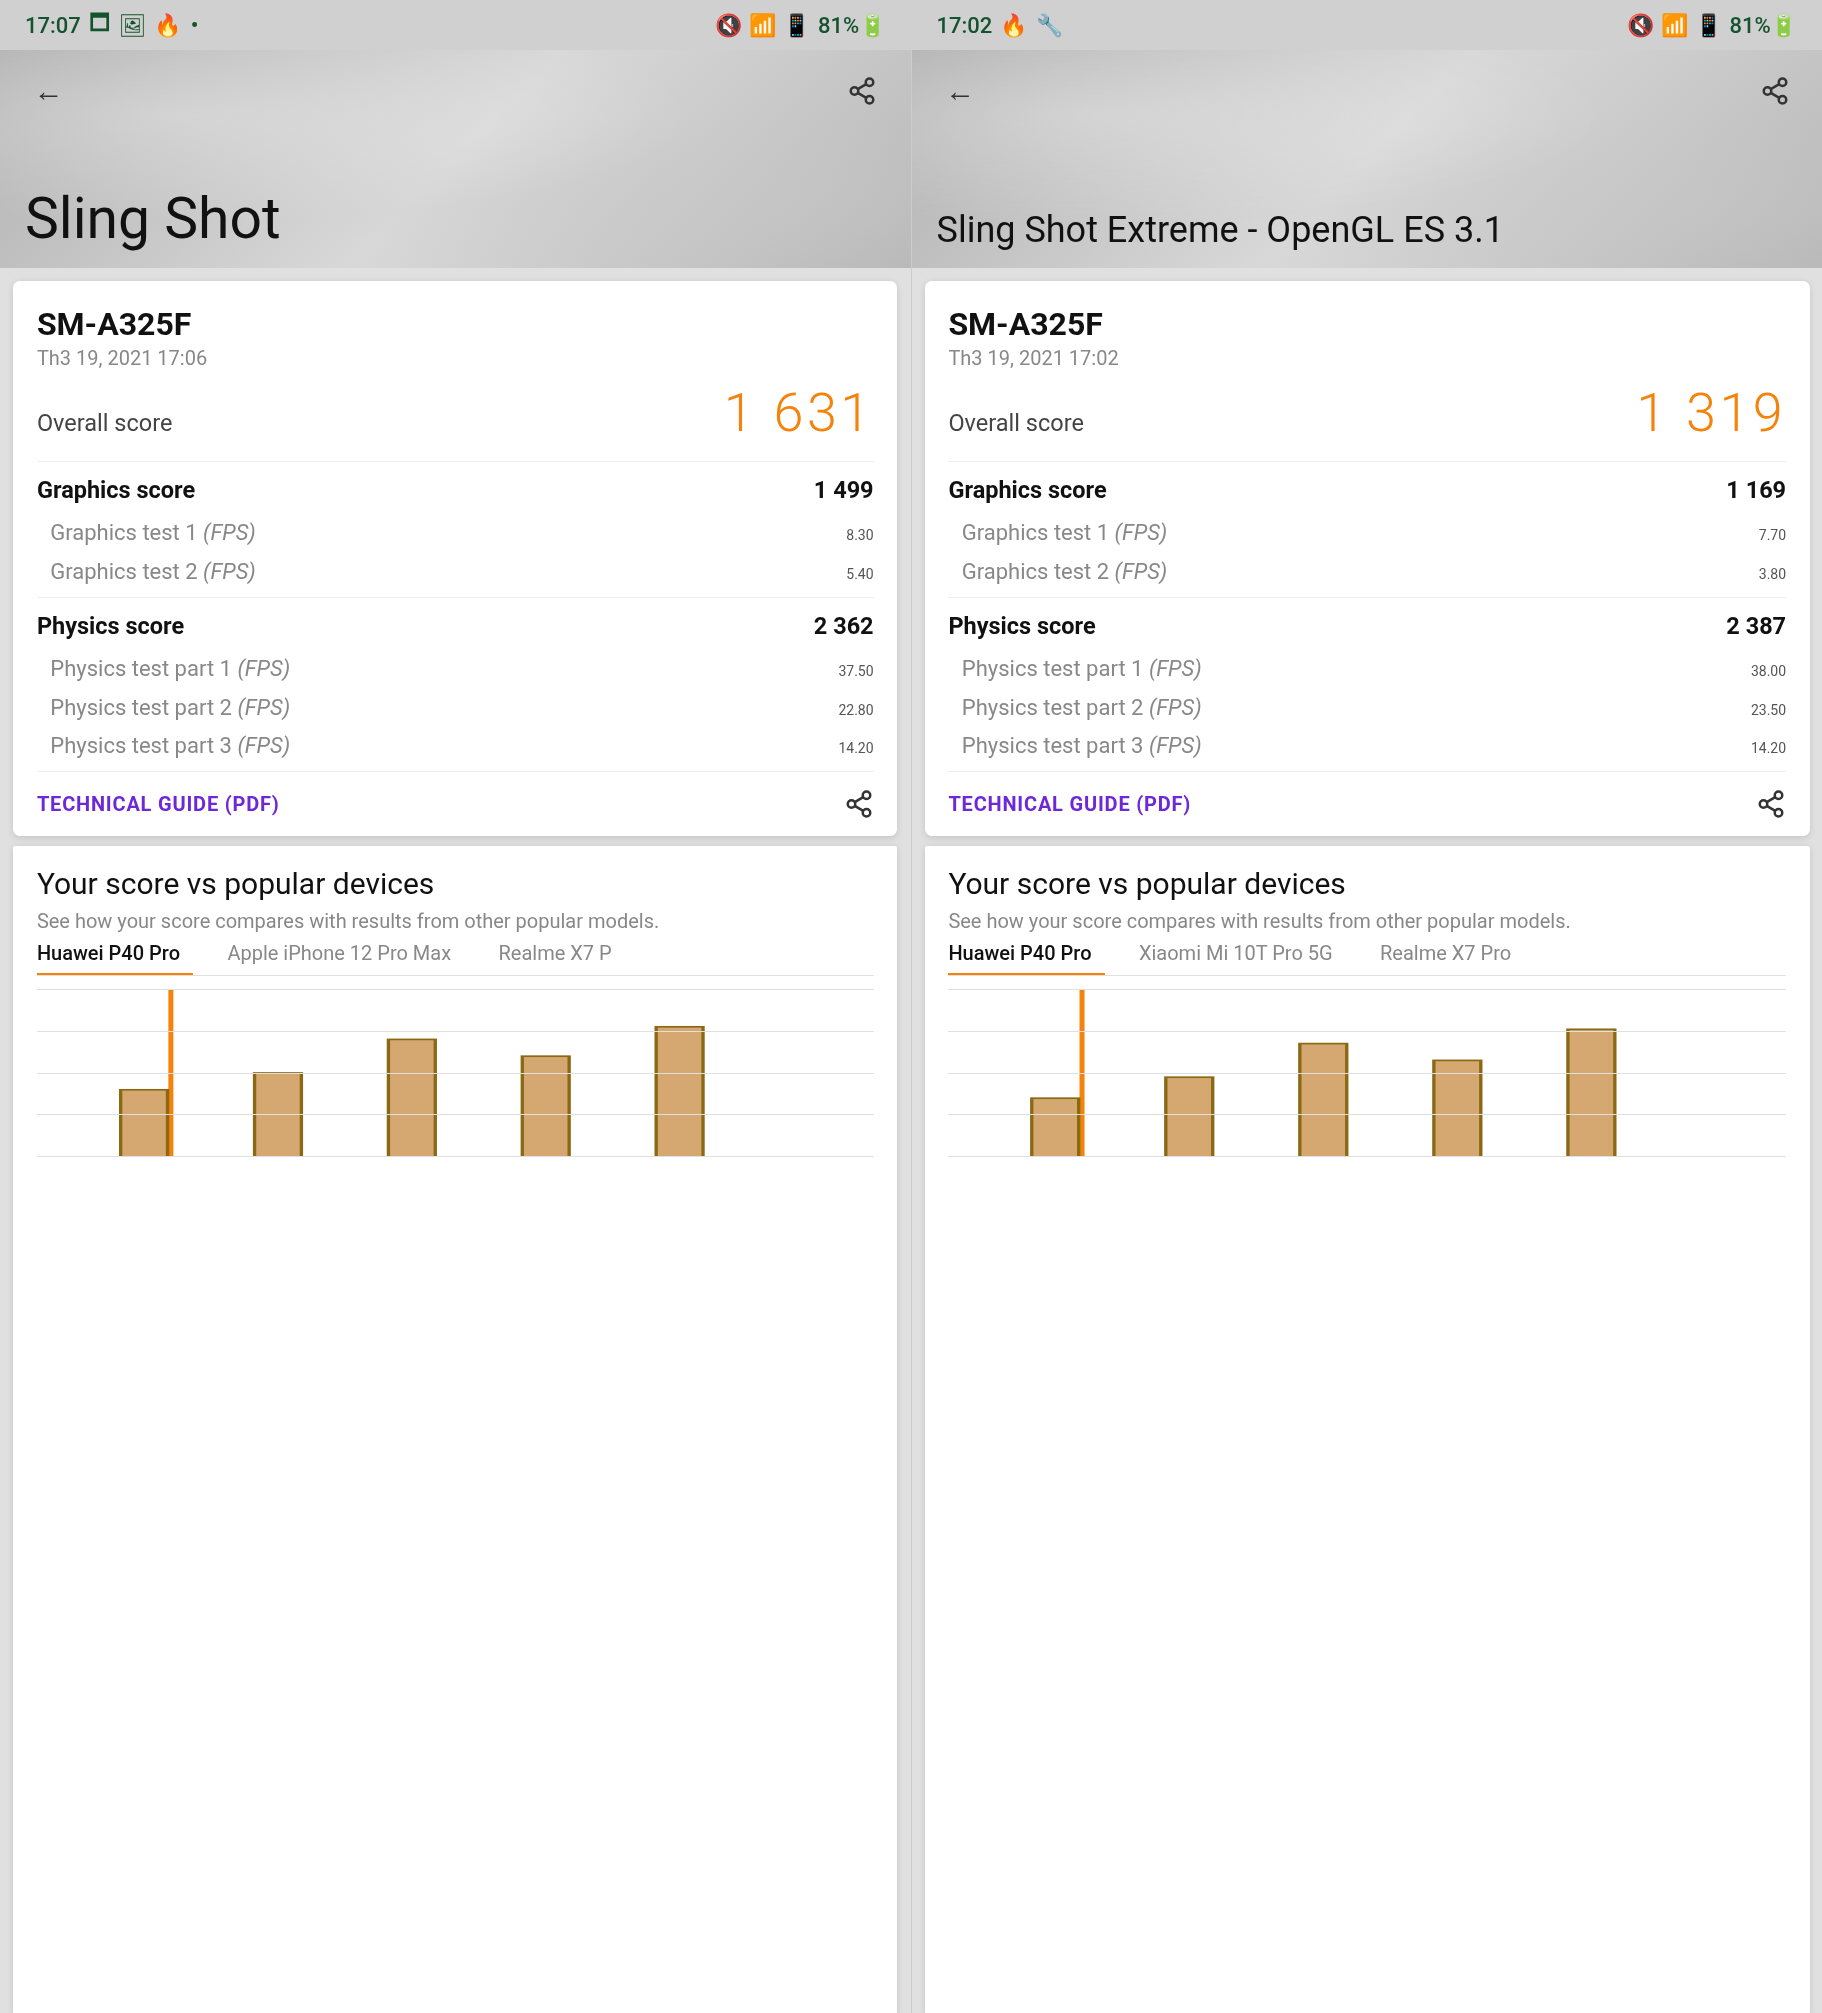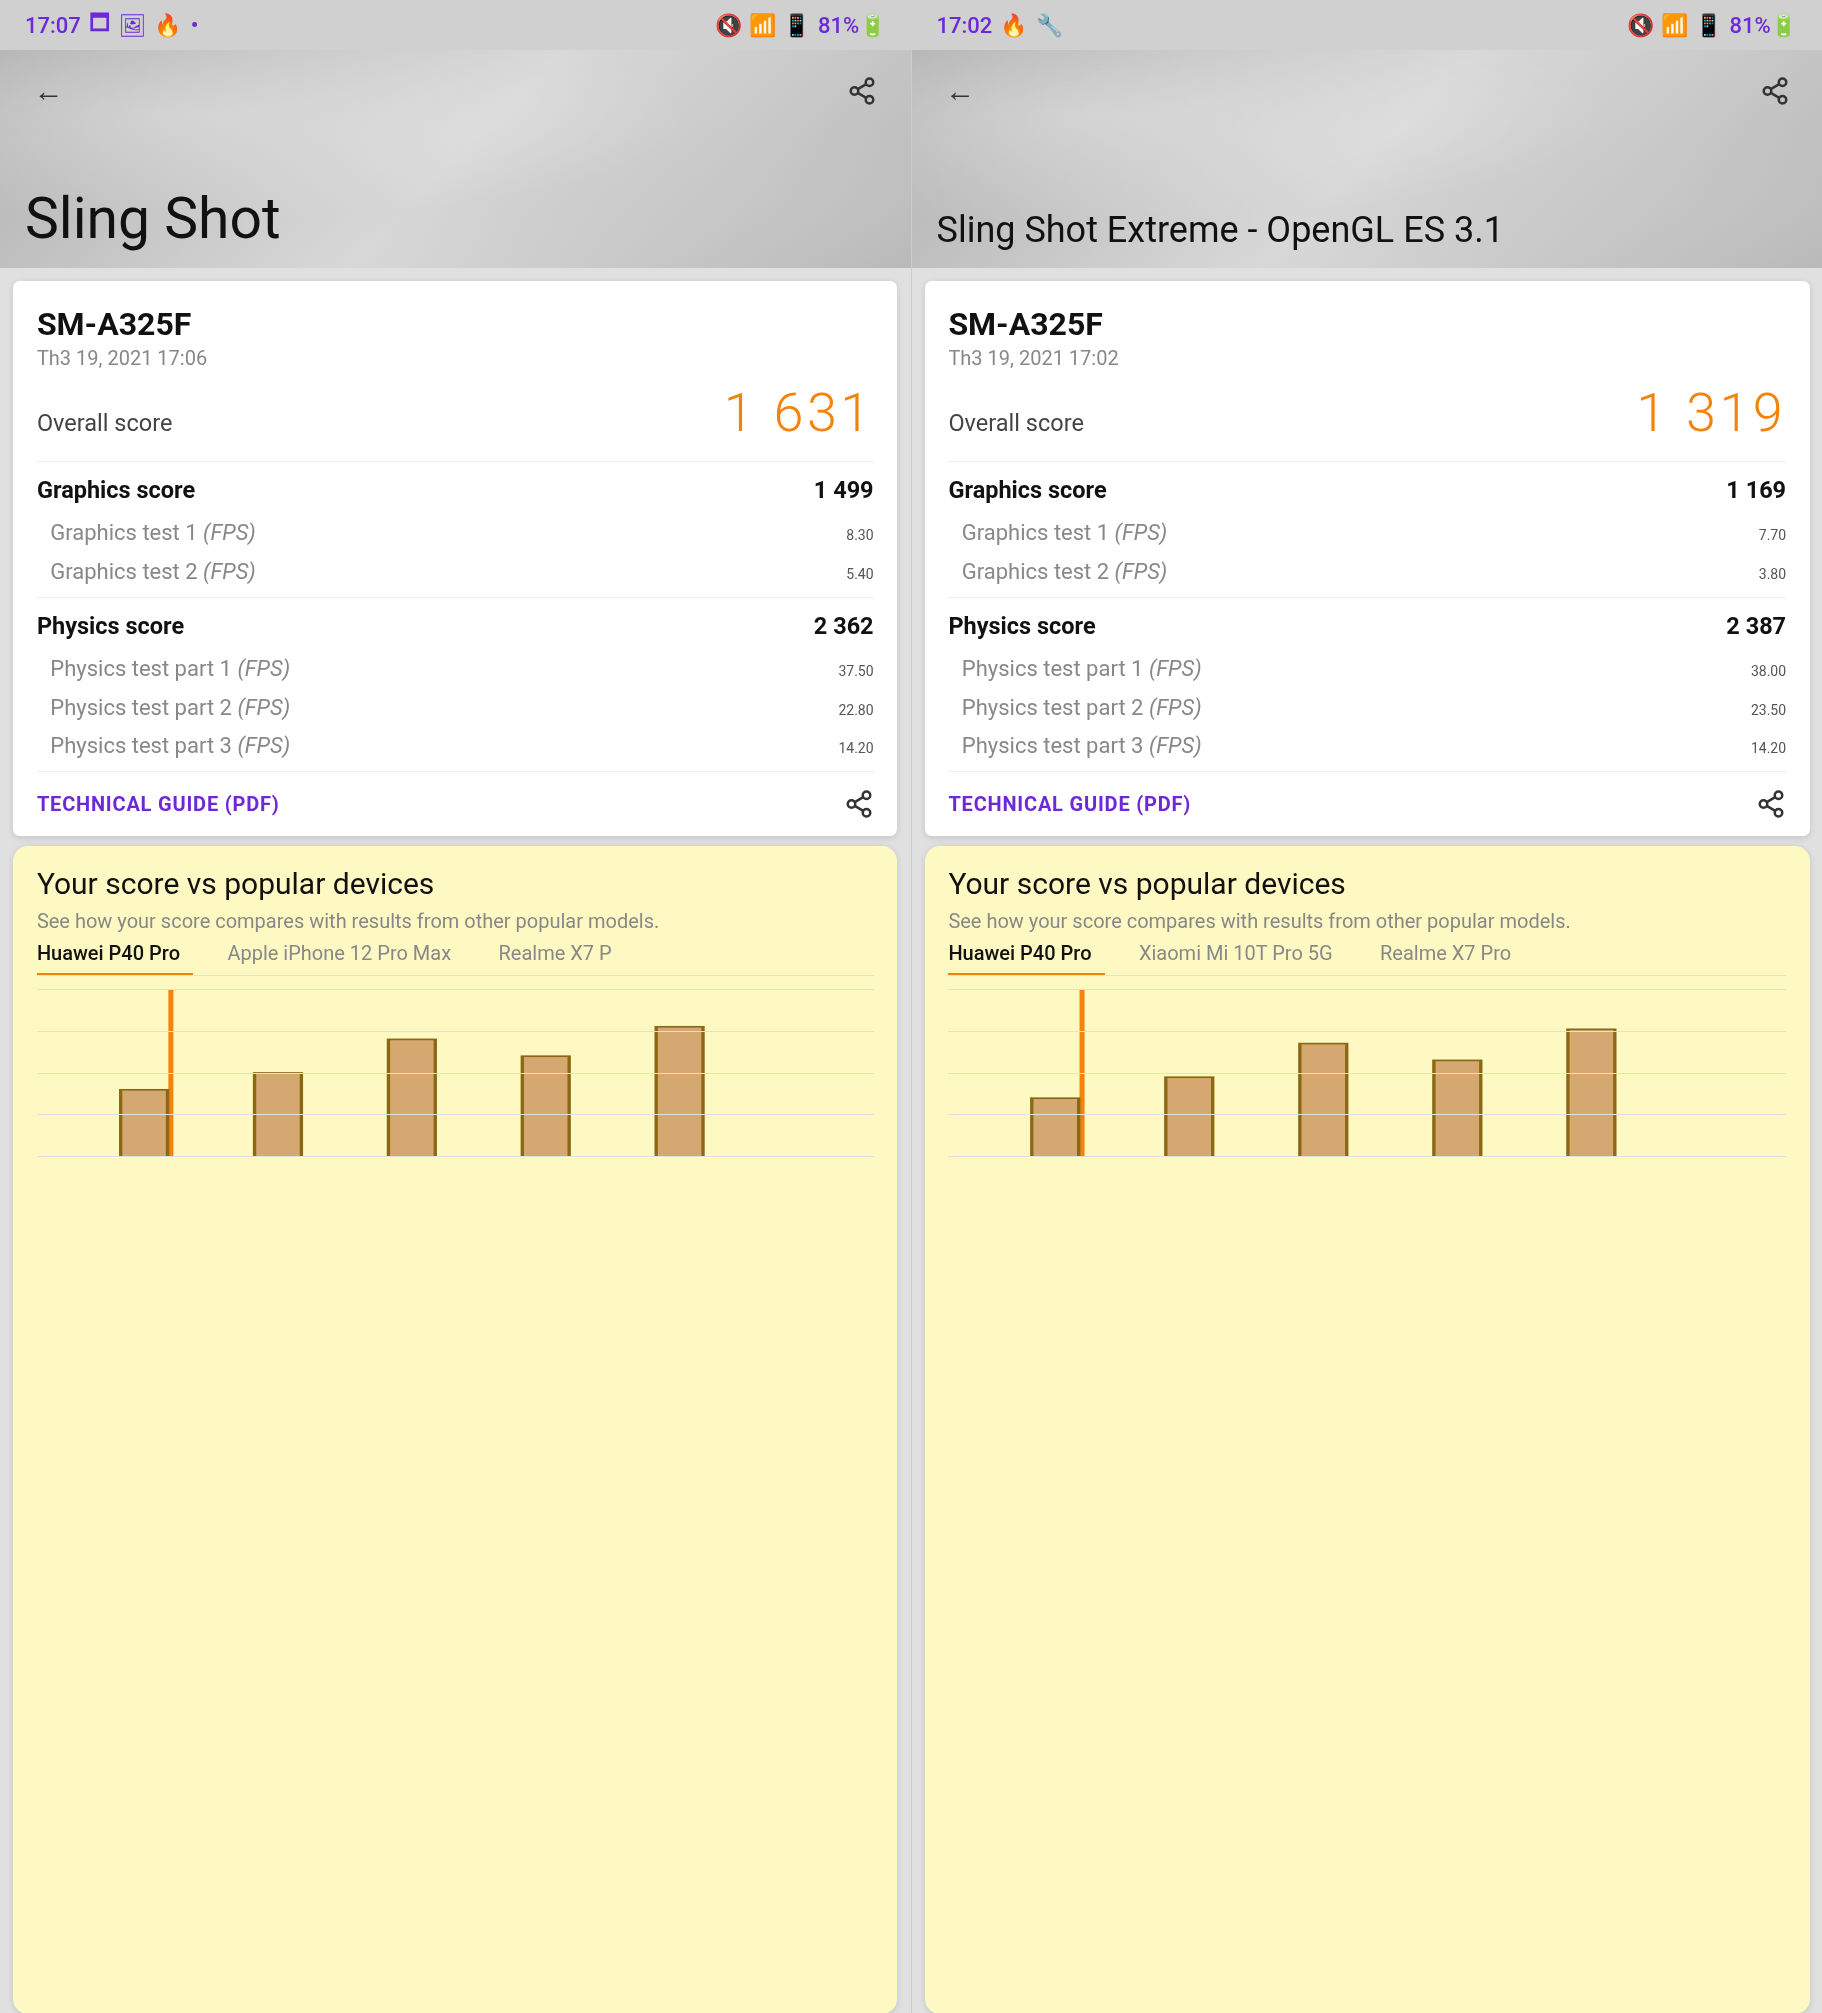--- a/index.html
+++ b/index.html
@@ -21,21 +21,21 @@
     }
     .status-bar-half {
       width: 50%;
       height: 100%;
       display: flex;
       align-items: center;
       justify-content: space-between;
       padding: 0 25px;
       font-size: 22px;
       font-weight: 500;
-      color: #6d28d9;
+      color: #14532d;
     }
     .status-left { display: flex; align-items: center; gap: 8.4px; }
     .status-right { display: flex; align-items: center; gap: 6.7px; }
 
     
     .panels {
       display: flex;
       flex: 1;
       overflow: hidden;
     }
@@ -182,23 +182,23 @@
     }
     .tech-guide-label {
       font-size: 20px;
       font-weight: 700;
       color: #6d28d9;
       letter-spacing: 0.8px;
     }
 
     
     .popular-section {
-      background: #fef9c3;
+      background: #ffffff;
       margin: 10px 13.4px 0 13.4px;
-      border-radius: 15px;
+      border-radius: 2px;
       padding: 20px 23.5px 13.4px 23.5px;
       box-shadow: 0 1.7px 6.7px rgba(0,0,0,0.12);
       flex: 1;
     }
     .popular-title {
       font-size: 30px;
       font-weight: 400;
       color: #111;
       margin-bottom: 6.7px;
     }

